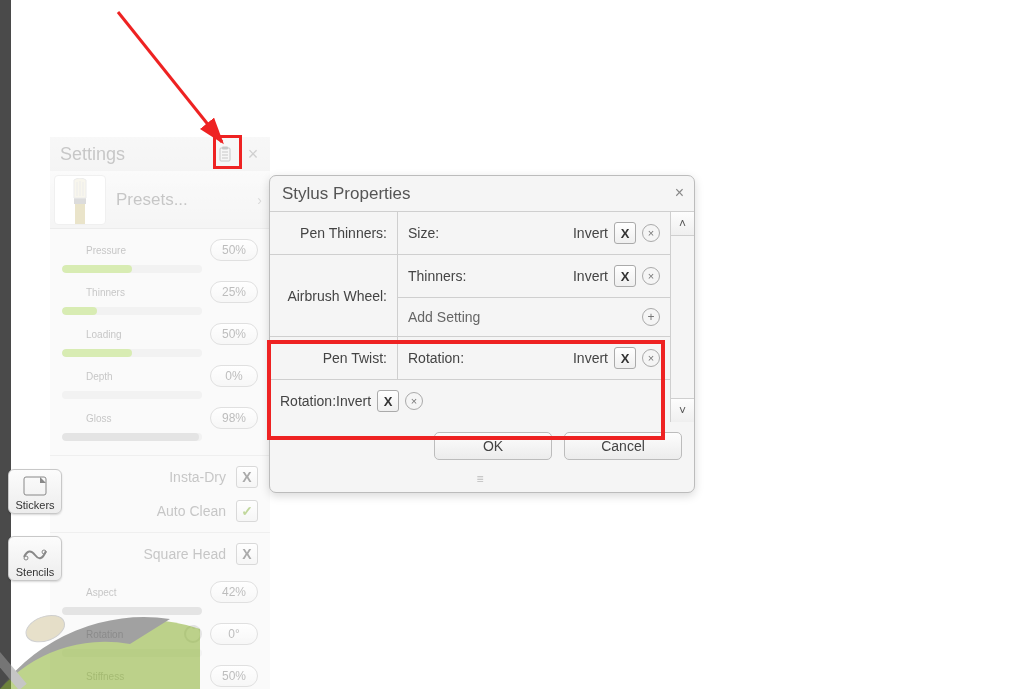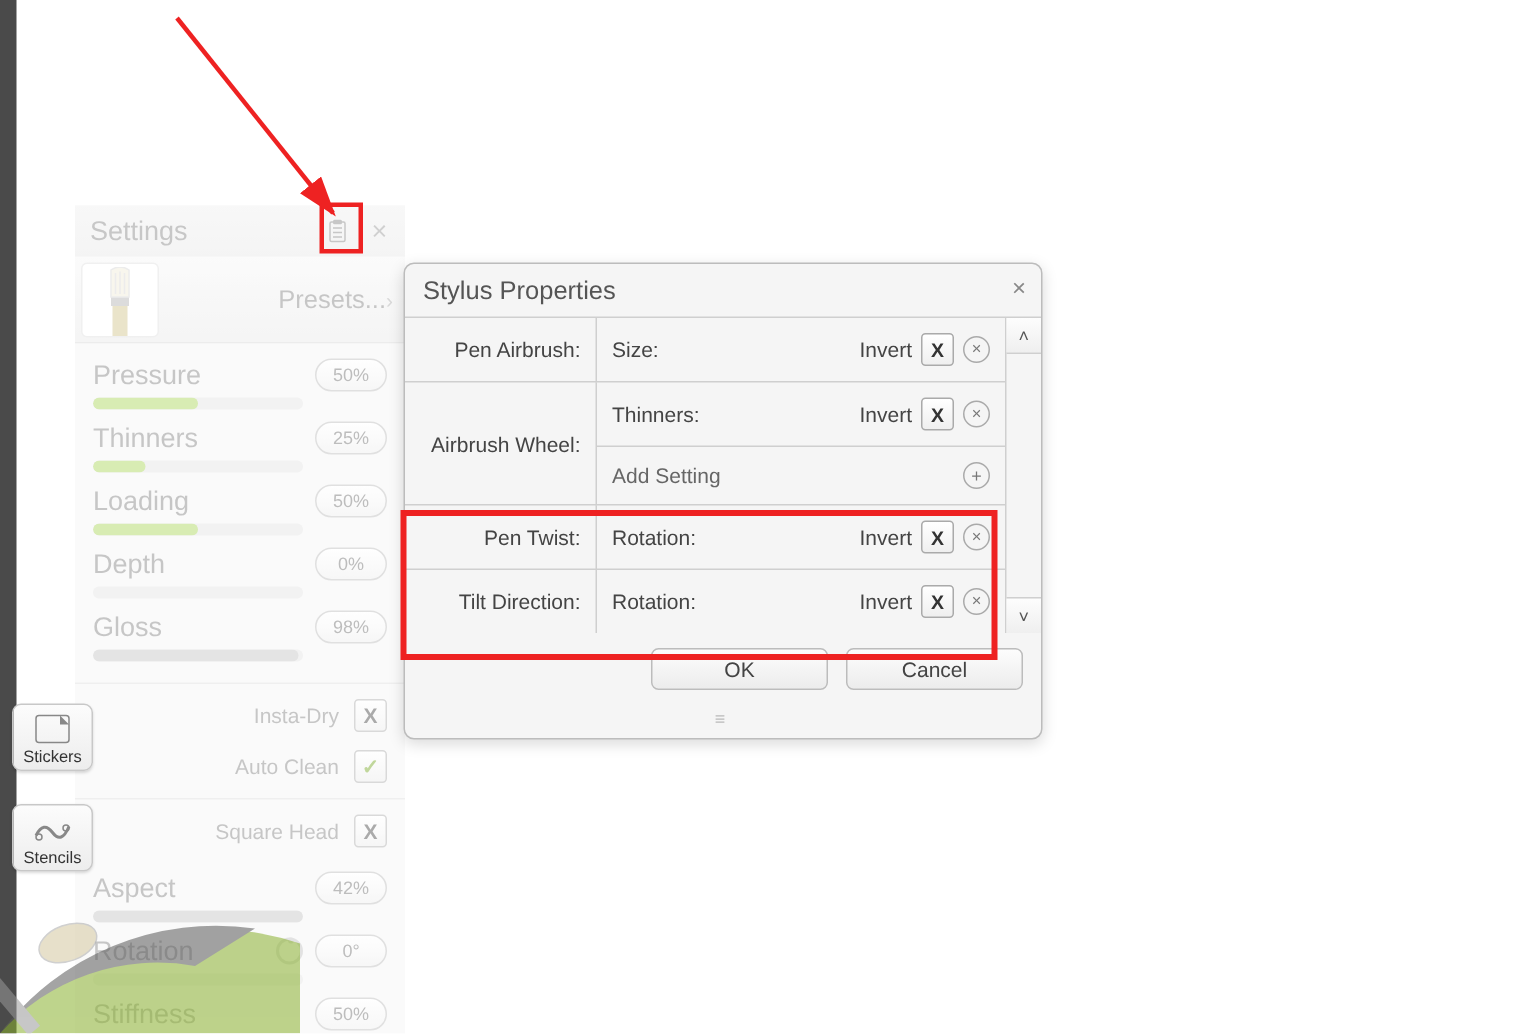--- a/index.html
+++ b/index.html
@@ -38,27 +38,27 @@
   .red-arrow { position: absolute; left: 110px; top: 4px; z-index: 60; }
 
   .presets-row {
     height: 58px; background: linear-gradient(#f8f8f8,#ededed);
     display:flex; align-items:center; padding-left: 4px; border-bottom:1px solid #ddd;
   }
   .brush-thumb {
     width: 52px; height: 50px; background:#fff; border:1px solid #e5e5e5; border-radius:4px;
     display:flex; align-items:flex-end; justify-content:center; margin-right:10px;
   }
-  .presets-row .label { color:#999; font-size:17px; flex:1; font-weight:300;text-align:right;}
+  .presets-row .label { color:#999; font-size:17px; flex:1; font-weight:300;}
   .presets-row .chev { color:#bbb; padding-right:8px; font-size:14px;}
 
   .slider-block { padding: 10px 12px 2px 12px; background:#f6f6f6; }
   .slider-row { margin-bottom: 8px; }
   .slider-row .toprow { display:flex; align-items:center; justify-content:space-between; }
-  .slider-label { font-size:18px; color:#999; font-weight:300;}
+  .slider-label { font-size:10px; color:#999; font-weight:300;margin-left:24px;}
   .pct-pill {
     width:48px; height:22px; border-radius:11px; border:1px solid #c8c8c8;
     background:linear-gradient(#fff,#f1f1f1); font-size:12px; color:#888;
     display:flex; align-items:center; justify-content:center;
   }
   .slider-track {
     margin-top:4px; width:140px; height:8px; border-radius:4px;
     background:#e8e8e8; position:relative; overflow:hidden;
   }
   .slider-fill { position:absolute; left:0; top:0; height:100%; background:#b9de76; border-radius:4px;}
@@ -351,21 +351,21 @@
 
 <div class="dialog">
   <div class="dlg-title">
     <span>Stylus Properties</span>
     <span class="dlg-close">×</span>
   </div>
   <div class="dlg-body">
     <div class="dlg-table">
       <div class="tgrid">
 
-        <div class="tcell left">Pen Airbrush:</div>
+        <div class="tcell left">Pen Thinners:</div>
         <div class="tcell right">
           <span class="prop">Size:</span>
           <span class="invert-group">
             <span class="invert-label">Invert</span>
             <span class="invert-chk">X</span>
             <span class="circle-x">×</span>
           </span>
         </div>
 
         <div class="tcell left airbrush">Airbrush Wheel:</div>
@@ -385,21 +385,20 @@
         <div class="tcell left">Pen Twist:</div>
         <div class="tcell right">
           <span class="prop">Rotation:</span>
           <span class="invert-group">
             <span class="invert-label">Invert</span>
             <span class="invert-chk">X</span>
             <span class="circle-x">×</span>
           </span>
         </div>
 
-        <div class="tcell left" style="border-bottom:none">Tilt Direction:</div>
         <div class="tcell right" style="border-bottom:none">
           <span class="prop">Rotation:</span>
           <span class="invert-group">
             <span class="invert-label">Invert</span>
             <span class="invert-chk">X</span>
             <span class="circle-x">×</span>
           </span>
         </div>
       </div>
     </div>

